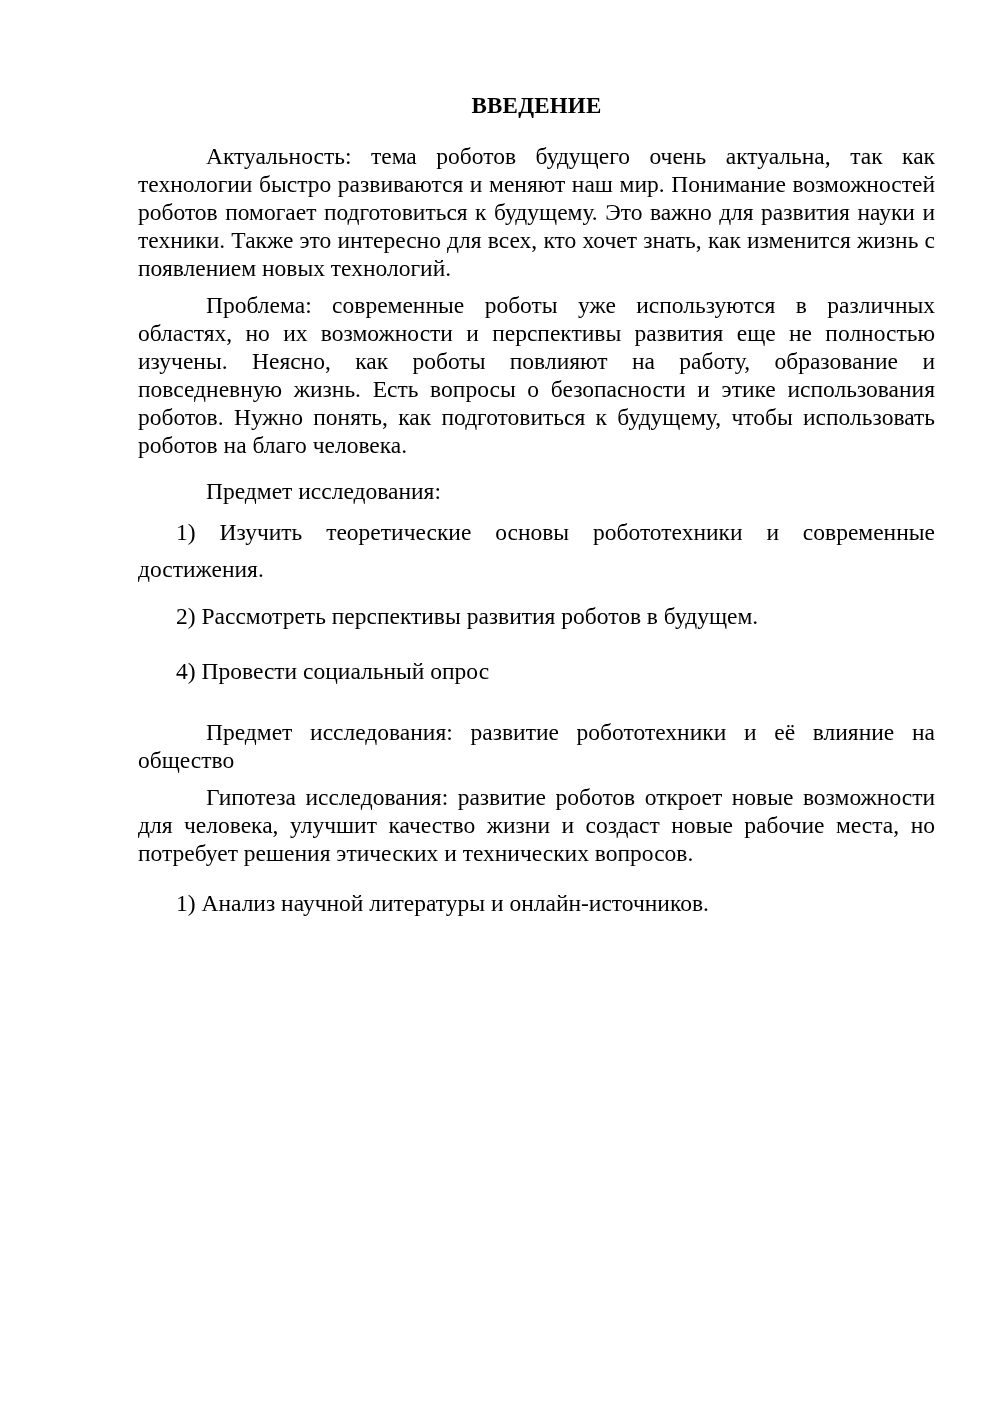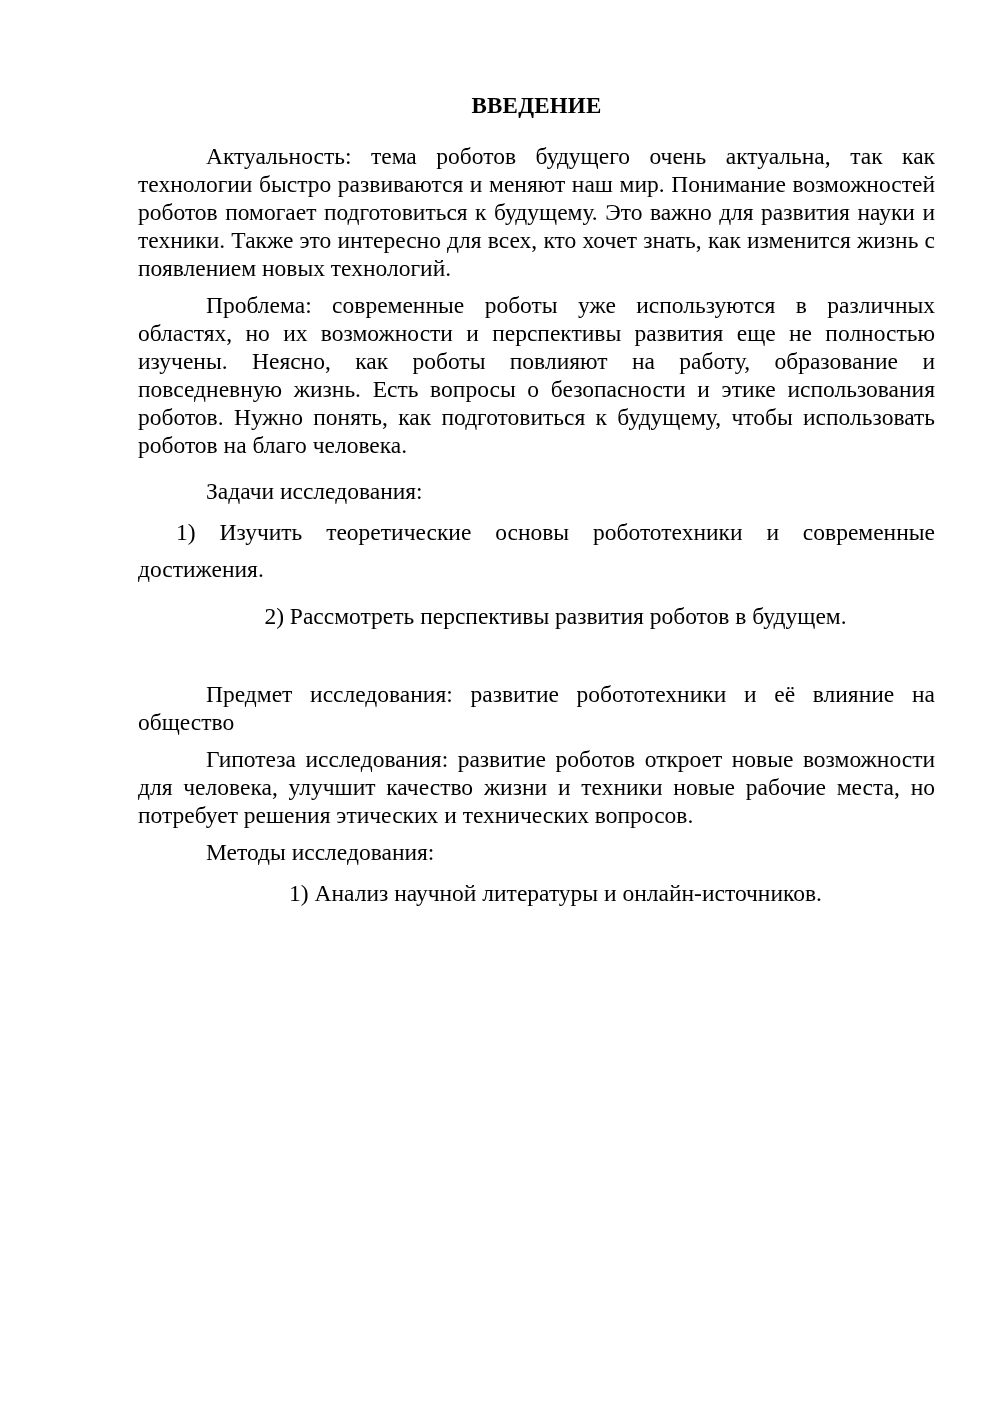--- a/index.html
+++ b/index.html
@@ -52,21 +52,21 @@
     margin: 0;
     padding: 0;
     font-size: 23.5px;
     line-height: 37.6px;
     text-align: justify;
     text-justify: inter-word;
     text-indent: 38px;
     font-family: Liberation Serif, serif;
   }
   p.listitem.nojust {
-    text-align: center;
+    text-align: left;
   }
   p.para.nojust {
     text-align: left;
   }
   .gap {
     height: 9px;
   }
   .page-number {
     position: absolute;
     left: 138px;
@@ -90,53 +90,53 @@
 
     <div class="gap"></div>
 
     <p class="para">Проблема: современные роботы уже используются в различных областях, но их возможности и перспективы развития еще не полностью изучены. Неясно, как роботы повлияют на работу, образование и повседневную жизнь. Есть вопросы о безопасности и этике использования роботов. Нужно понять, как подготовиться к будущему, чтобы использовать роботов на благо человека.</p>
 
     <div class="gap"></div>
 
 
     <div class="gap"></div>
 
-    <p class="para nojust">Задачи исследования:</p>
+    <p class="para nojust">Предмет исследования:</p>
 
     <div class="gap"></div>
 
     <p class="listitem">1) Изучить теоретические основы робототехники и современные достижения.</p>
 
     <div class="gap"></div>
 
     <p class="listitem nojust">2) Рассмотреть перспективы развития роботов в будущем.</p>
 
     <div class="gap"></div>
 
 
     <div class="gap"></div>
 
+    <p class="listitem nojust">4) Провести социальный опрос</p>
 
     <div class="gap"></div>
 
 
     <div class="gap"></div>
 
 
     <div class="gap"></div>
 
     <p class="para">Предмет исследования: развитие робототехники и её влияние на общество</p>
 
     <div class="gap"></div>
 
-    <p class="para">Гипотеза исследования: развитие роботов откроет новые возможности для человека, улучшит качество жизни и техники новые рабочие места, но потребует решения этических и технических вопросов.</p>
+    <p class="para">Гипотеза исследования: развитие роботов откроет новые возможности для человека, улучшит качество жизни и создаст новые рабочие места, но потребует решения этических и технических вопросов.</p>
 
     <div class="gap"></div>
 
-    <p class="para nojust">Методы исследования:</p>
 
     <div class="gap"></div>
 
     <p class="listitem nojust">1) Анализ научной литературы и онлайн-источников.</p>
 
   </div>
 
   <div class="page-number">3</div>
 </div>
 

